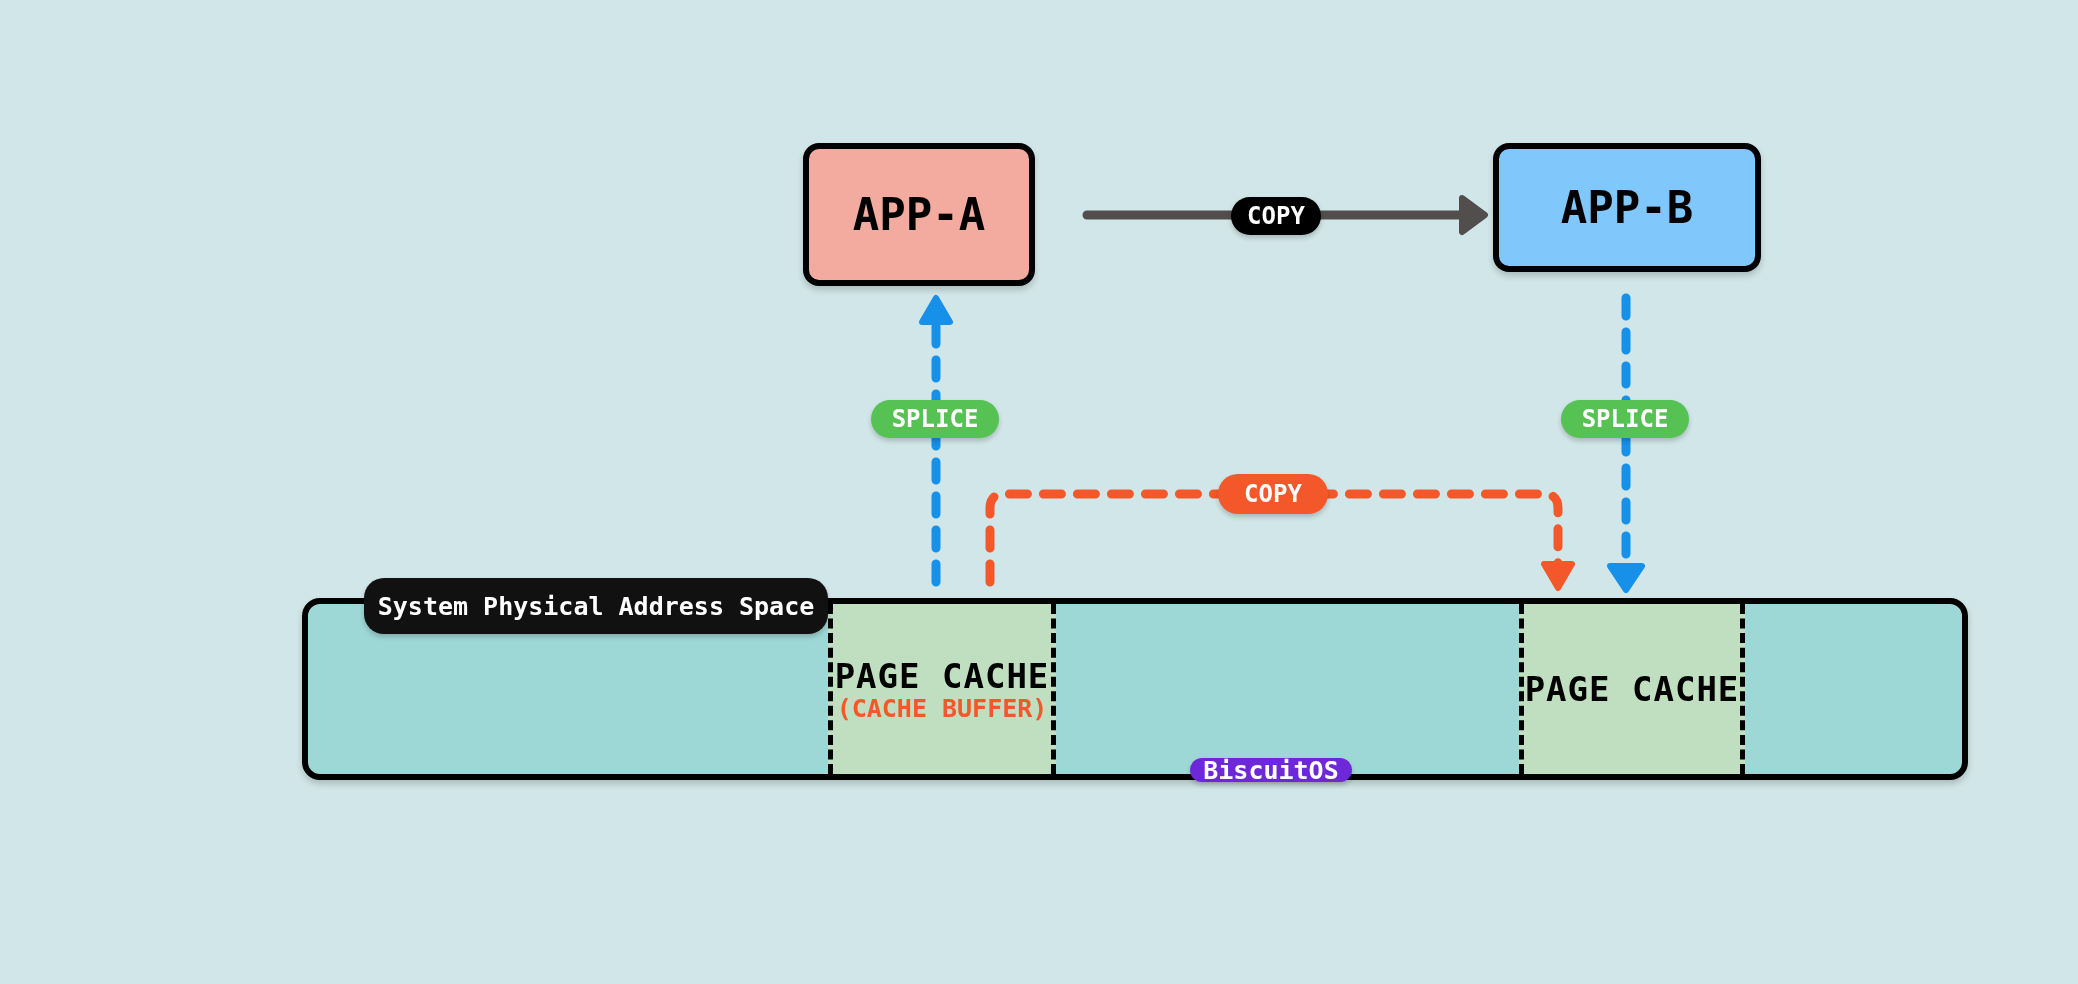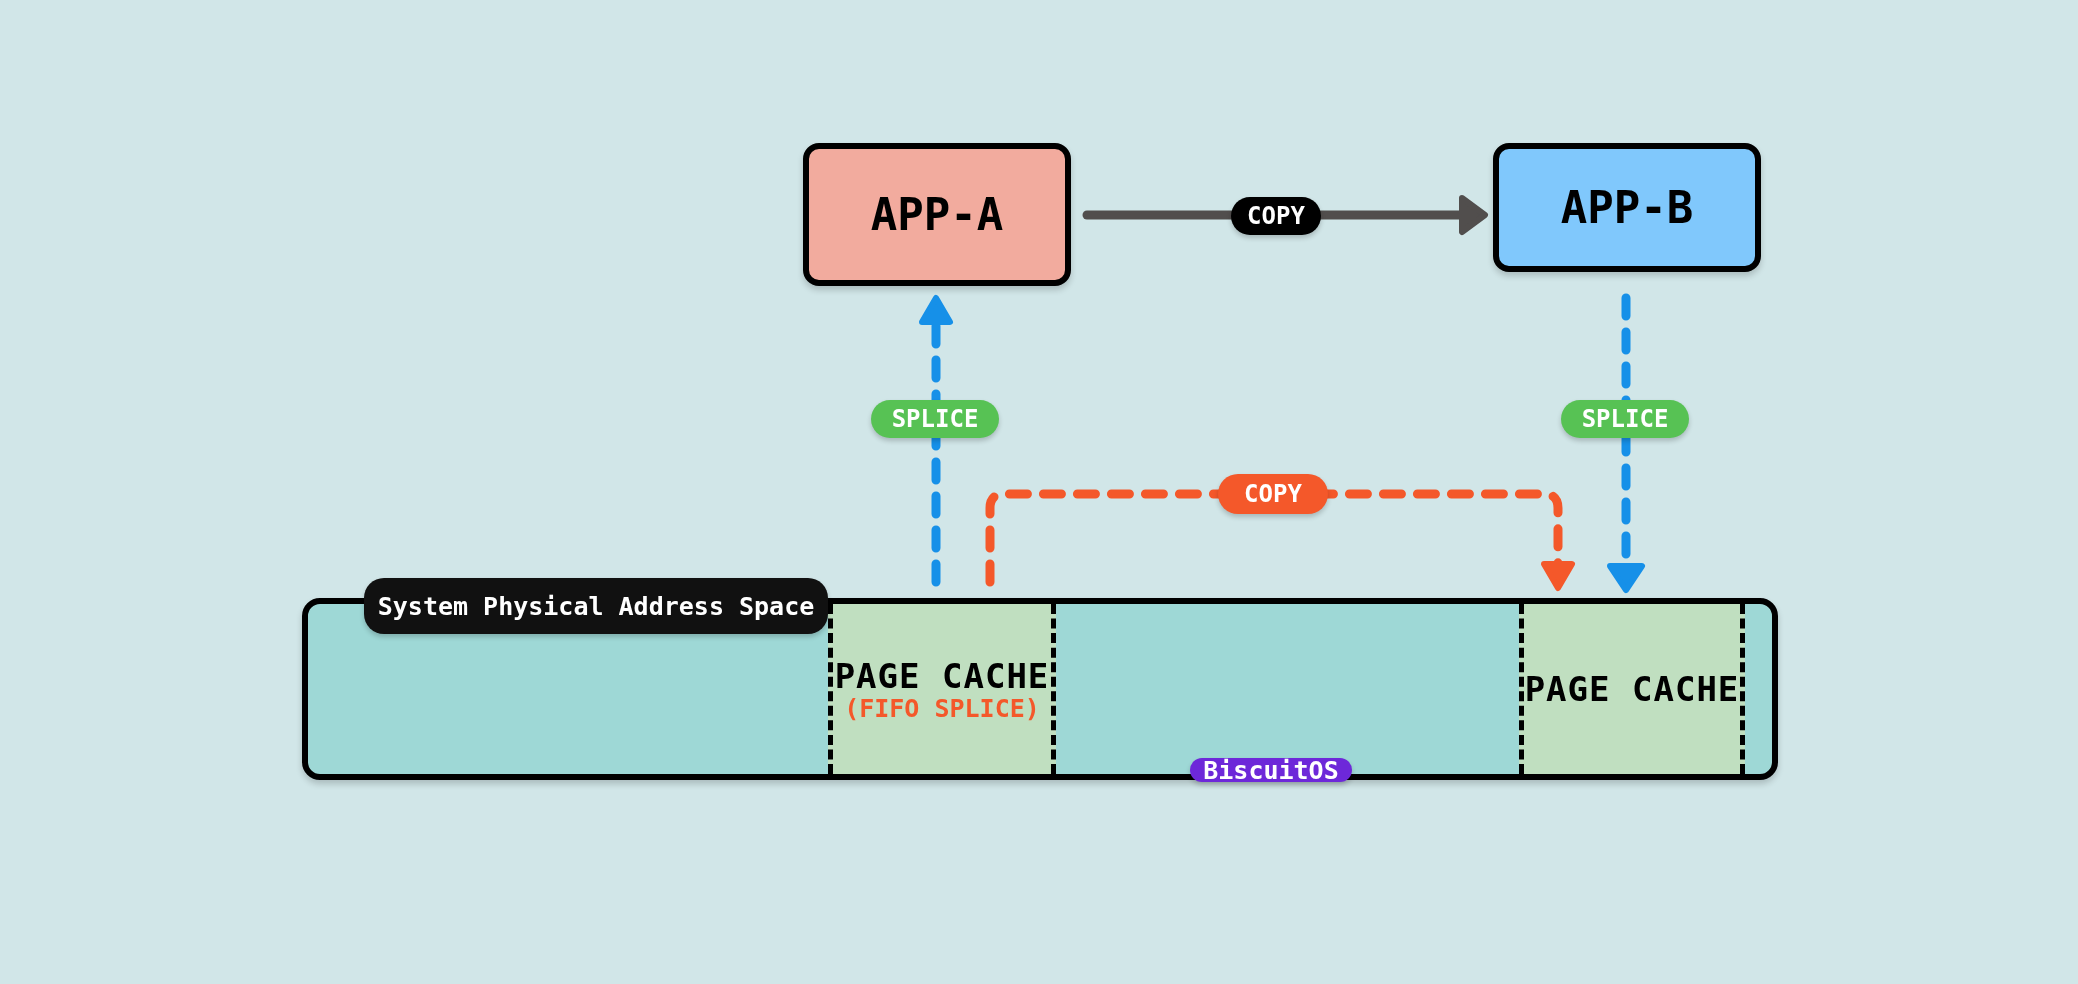--- a/index.html
+++ b/index.html
@@ -4,21 +4,21 @@
 <style>
   html, body { margin:0; padding:0; }
   body { width:2078px; height:984px; background:#d1e6e8; position:relative; overflow:hidden;
          font-family:"DejaVu Sans Mono","Liberation Mono",monospace; }
   svg.canvas { position:absolute; left:0; top:0; }
   .box { position:absolute; border:6px solid #000; border-radius:16px; box-sizing:border-box;
          display:flex; align-items:center; justify-content:center; font-weight:bold; font-size:44px; color:#000;
          box-shadow:0 4px 6px rgba(0,0,0,0.18); }
   .pill { position:absolute; border-radius:20px; color:#fff; font-weight:bold; display:flex; align-items:center;
           justify-content:center; box-sizing:border-box; box-shadow:0 3px 5px rgba(0,0,0,0.2); white-space:nowrap; }
-  .mem { position:absolute; left:302px; top:598px; width:1476px; height:182px; background:#9ed8d6;
+  .mem { position:absolute; left:302px; top:598px; width:1666px; height:182px; background:#9ed8d6;
          border:6px solid #000; border-radius:18px; box-sizing:border-box; box-shadow:0 4px 6px rgba(0,0,0,0.18); }
   .pc { position:absolute; top:0; bottom:0; background:#c0dfc0; border-left:5px dashed #000; border-right:5px dashed #000;
         box-sizing:border-box; display:flex; flex-direction:column; align-items:center; justify-content:center; }
   .pc-title { font-weight:bold; font-size:34px; color:#000; letter-spacing:1px; }
   .pc-sub { font-weight:bold; font-size:25px; color:#f4582a; margin-top:-2px; }
 </style>
 </head>
 <body>
 
 <svg class="canvas" width="2078" height="984">
@@ -37,40 +37,40 @@
     <line x1="1626" y1="298" x2="1626" y2="566" stroke="#1690e8" stroke-width="9" stroke-linecap="round" stroke-dasharray="18 16"></line>
     <path d="M1610 566 L1626 590 L1642 566 Z" fill="#1690e8" stroke="#1690e8" stroke-width="6" stroke-linejoin="round"></path>
   </g>
 
   <g>
     <path d="M990 582 L990 508 Q990 494 1004 494 L1544 494 Q1558 494 1558 508 L1558 564" fill="none" stroke="#f4582a" stroke-width="9" stroke-linecap="round" stroke-dasharray="18 16"></path>
     <path d="M1544 564 L1558 588 L1572 564 Z" fill="#f4582a" stroke="#f4582a" stroke-width="6" stroke-linejoin="round"></path>
   </g>
 </svg>
 
-<div class="box" style="left:803px; top:143px; width:268px; height:143px; background:#f2ab9e;">
+<div class="box" style="left:803px; top:143px; width:232px; height:143px; background:#f2ab9e;">
   <span>APP-A</span>
 </div>
 
 <div class="box" style="left:1493px; top:143px; width:268px; height:129px; background:#80c8fc;">
   <span>APP-B</span>
 </div>
 
 <div class="pill" style="left:1231px; top:197px; width:90px; height:38px; background:#000; font-size:24px;">COPY</div>
 
 <div class="pill" style="left:871px; top:400px; width:128px; height:38px; background:#57c254; font-size:24px;">SPLICE</div>
 
 <div class="pill" style="left:1561px; top:400px; width:128px; height:38px; background:#57c254; font-size:24px;">SPLICE</div>
 
 <div class="pill" style="left:1218px; top:474px; width:110px; height:40px; background:#f4582a; font-size:24px;">COPY</div>
 
 <div class="mem">
   <div class="pc" style="left:520px; width:228px;">
     <span class="pc-title">PAGE CACHE</span>
-    <span class="pc-sub">(FIFO SPLICE)</span>
+    <span class="pc-sub">(CACHE BUFFER)</span>
   </div>
   <div class="pc" style="left:1211px; width:226px;">
     <span class="pc-title">PAGE CACHE</span>
   </div>
 </div>
 
 <div class="pill" style="left:364px; top:578px; width:464px; height:56px; background:#111; font-size:25px;">System Physical Address Space</div>
 
 <div class="pill" style="left:1190px; top:758px; width:162px; height:24px; background:#6d28d9; font-size:25px;">BiscuitOS</div>
 

